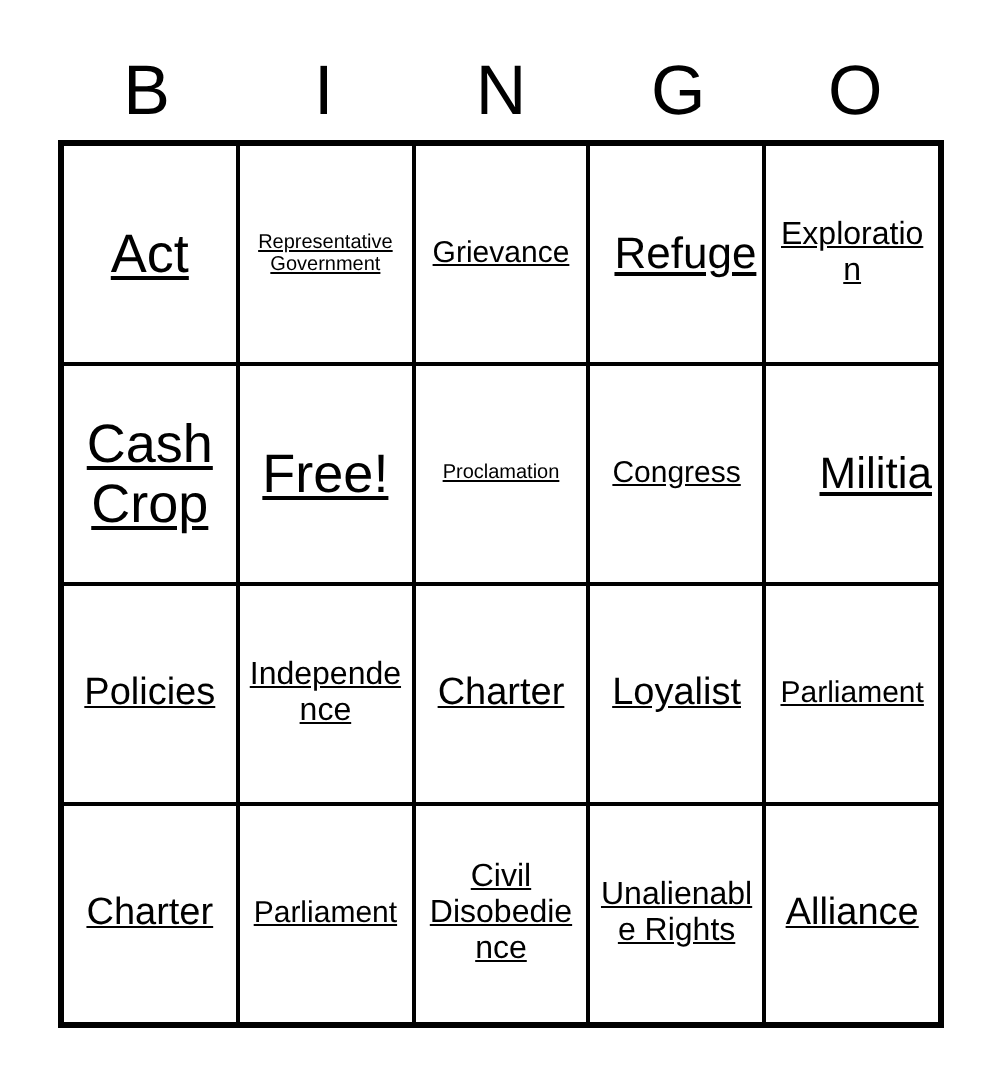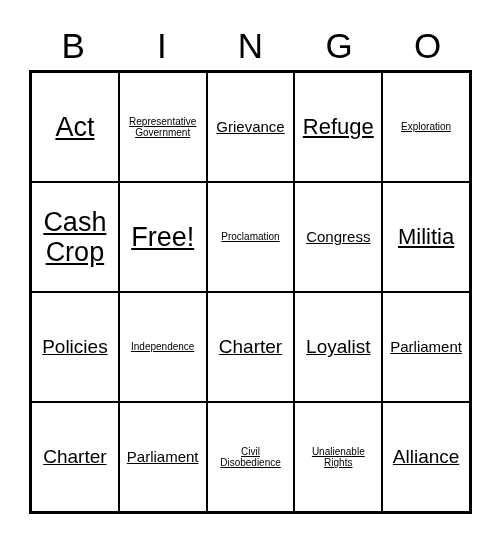--- a/index.html
+++ b/index.html
@@ -78,24 +78,24 @@
   .cell-text {
     display: block;
     width: 100%;
     line-height: 1.12;
     word-wrap: break-word;
     overflow-wrap: break-word;
     hyphens: none;
   }
   
   .size-xl  { font-size: 27px; }
-  .size-lg  { font-size: 22px; }
+  .size-lg  { font-size: 22px; text-align: right; }
   .size-md  { font-size: 19px; }
   .size-sm  { font-size: 15px; }
-  .size-xs  { font-size: 10px; }
+  .size-xs  { font-size: 16px; }
   .size-xxs { font-size: 10px; }
 </style>
 </head>
 <body>
 
 <div id="card">
 
   <div id="header">
     <div class="header-letter">B</div>
     <div class="header-letter">I</div>

